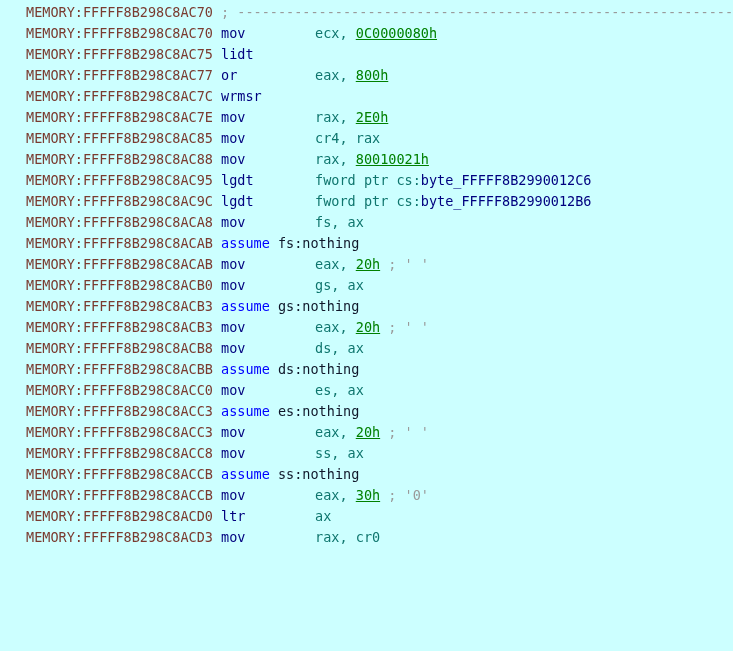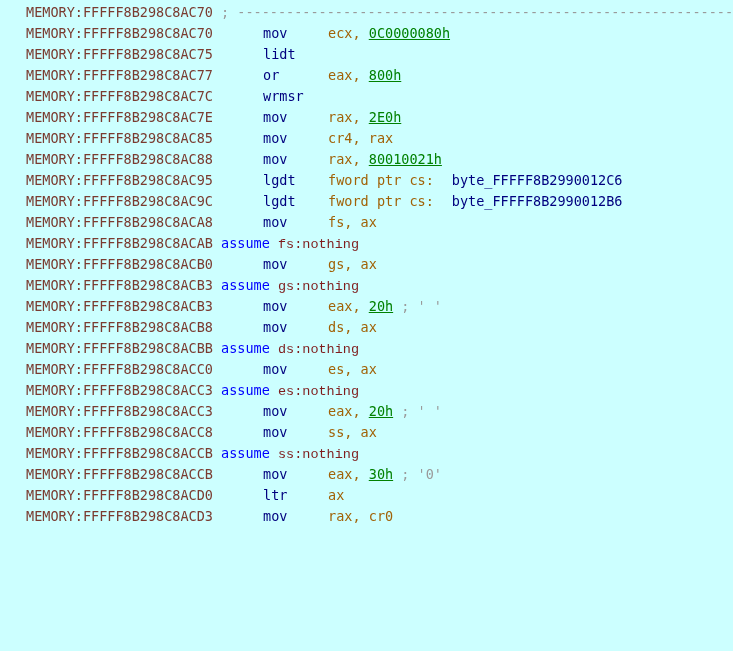--- a/index.html
+++ b/index.html
@@ -28,46 +28,47 @@
     height: 21px;
     line-height: 21px;
     font-size: 13.5px;
     white-space: pre;
     letter-spacing: 0px;
     font-family: "DejaVu Sans Mono", "Liberation Mono", monospace;
   }
 
   
   .tok-seg      { color: #7a3b30; padding-left: 25px; }   
-  .tok-mnem     { color: #00007f; margin-left: 42px; }   
-  .tok-reg      { color: #a16207; }   
+  .tok-mnem     { color: #00007f; }   
+  .tok-reg      { color: #0f766e; margin-left: 29px; }   
   .tok-num      { color: #008000; text-decoration: underline; }   
   .tok-keyword  { color: #0000ff; }   
-  .tok-dirtext  { color: #7f1d1d; font-family: Liberation Mono, monospace; }   
+  .tok-dirtext  { color: #0f172a; }   
   .tok-comment  { color: #9a9a9a; }   
-  .tok-name     { color: #00007f; margin-left: 18px; }   
+  .tok-name     { color: #00007f; }   
   .tok-plain    { color: #00007f; }
 </style>
 </head>
 <body>
 
 <div id="disasm-view">
 
 <div class="code-line"><span class="tok-seg">MEMORY:FFFFF8B298C8AC70</span><span class="tok-plain"> </span><span class="tok-comment">; ---------------------------------------------------------------------------</span></div>
     <div class="code-line"><span class="tok-seg">MEMORY:FFFFF8B298C8AC70</span><span class="tok-plain"> </span><span class="tok-mnem">mov     </span><span class="tok-reg">ecx, </span><span class="tok-num">0C0000080h</span></div>
     <div class="code-line"><span class="tok-seg">MEMORY:FFFFF8B298C8AC75</span><span class="tok-plain"> </span><span class="tok-mnem">lidt</span></div>
     <div class="code-line"><span class="tok-seg">MEMORY:FFFFF8B298C8AC77</span><span class="tok-plain"> </span><span class="tok-mnem">or      </span><span class="tok-reg">eax, </span><span class="tok-num">800h</span></div>
     <div class="code-line"><span class="tok-seg">MEMORY:FFFFF8B298C8AC7C</span><span class="tok-plain"> </span><span class="tok-mnem">wrmsr</span></div>
     <div class="code-line"><span class="tok-seg">MEMORY:FFFFF8B298C8AC7E</span><span class="tok-plain"> </span><span class="tok-mnem">mov     </span><span class="tok-reg">rax, </span><span class="tok-num">2E0h</span></div>
     <div class="code-line"><span class="tok-seg">MEMORY:FFFFF8B298C8AC85</span><span class="tok-plain"> </span><span class="tok-mnem">mov     </span><span class="tok-reg">cr4, rax</span></div>
     <div class="code-line"><span class="tok-seg">MEMORY:FFFFF8B298C8AC88</span><span class="tok-plain"> </span><span class="tok-mnem">mov     </span><span class="tok-reg">rax, </span><span class="tok-num">80010021h</span></div>
     <div class="code-line"><span class="tok-seg">MEMORY:FFFFF8B298C8AC95</span><span class="tok-plain"> </span><span class="tok-mnem">lgdt    </span><span class="tok-reg">fword ptr cs:</span><span class="tok-name">byte_FFFFF8B2990012C6</span></div>
     <div class="code-line"><span class="tok-seg">MEMORY:FFFFF8B298C8AC9C</span><span class="tok-plain"> </span><span class="tok-mnem">lgdt    </span><span class="tok-reg">fword ptr cs:</span><span class="tok-name">byte_FFFFF8B2990012B6</span></div>
     <div class="code-line"><span class="tok-seg">MEMORY:FFFFF8B298C8ACA8</span><span class="tok-plain"> </span><span class="tok-mnem">mov     </span><span class="tok-reg">fs, ax</span></div>
     <div class="code-line"><span class="tok-seg">MEMORY:FFFFF8B298C8ACAB</span><span class="tok-plain"> </span><span class="tok-keyword">assume </span><span class="tok-dirtext">fs:nothing</span></div>
+    <div class="code-line"><span class="tok-seg">MEMORY:FFFFF8B298C8ACAB</span><span class="tok-plain"> </span><span class="tok-mnem">mov     </span><span class="tok-reg">eax, </span><span class="tok-num">20h</span><span class="tok-comment"> ; ' '</span></div>
     <div class="code-line"><span class="tok-seg">MEMORY:FFFFF8B298C8ACB0</span><span class="tok-plain"> </span><span class="tok-mnem">mov     </span><span class="tok-reg">gs, ax</span></div>
     <div class="code-line"><span class="tok-seg">MEMORY:FFFFF8B298C8ACB3</span><span class="tok-plain"> </span><span class="tok-keyword">assume </span><span class="tok-dirtext">gs:nothing</span></div>
     <div class="code-line"><span class="tok-seg">MEMORY:FFFFF8B298C8ACB3</span><span class="tok-plain"> </span><span class="tok-mnem">mov     </span><span class="tok-reg">eax, </span><span class="tok-num">20h</span><span class="tok-comment"> ; ' '</span></div>
     <div class="code-line"><span class="tok-seg">MEMORY:FFFFF8B298C8ACB8</span><span class="tok-plain"> </span><span class="tok-mnem">mov     </span><span class="tok-reg">ds, ax</span></div>
     <div class="code-line"><span class="tok-seg">MEMORY:FFFFF8B298C8ACBB</span><span class="tok-plain"> </span><span class="tok-keyword">assume </span><span class="tok-dirtext">ds:nothing</span></div>
     <div class="code-line"><span class="tok-seg">MEMORY:FFFFF8B298C8ACC0</span><span class="tok-plain"> </span><span class="tok-mnem">mov     </span><span class="tok-reg">es, ax</span></div>
     <div class="code-line"><span class="tok-seg">MEMORY:FFFFF8B298C8ACC3</span><span class="tok-plain"> </span><span class="tok-keyword">assume </span><span class="tok-dirtext">es:nothing</span></div>
     <div class="code-line"><span class="tok-seg">MEMORY:FFFFF8B298C8ACC3</span><span class="tok-plain"> </span><span class="tok-mnem">mov     </span><span class="tok-reg">eax, </span><span class="tok-num">20h</span><span class="tok-comment"> ; ' '</span></div>
     <div class="code-line"><span class="tok-seg">MEMORY:FFFFF8B298C8ACC8</span><span class="tok-plain"> </span><span class="tok-mnem">mov     </span><span class="tok-reg">ss, ax</span></div>
     <div class="code-line"><span class="tok-seg">MEMORY:FFFFF8B298C8ACCB</span><span class="tok-plain"> </span><span class="tok-keyword">assume </span><span class="tok-dirtext">ss:nothing</span></div>

